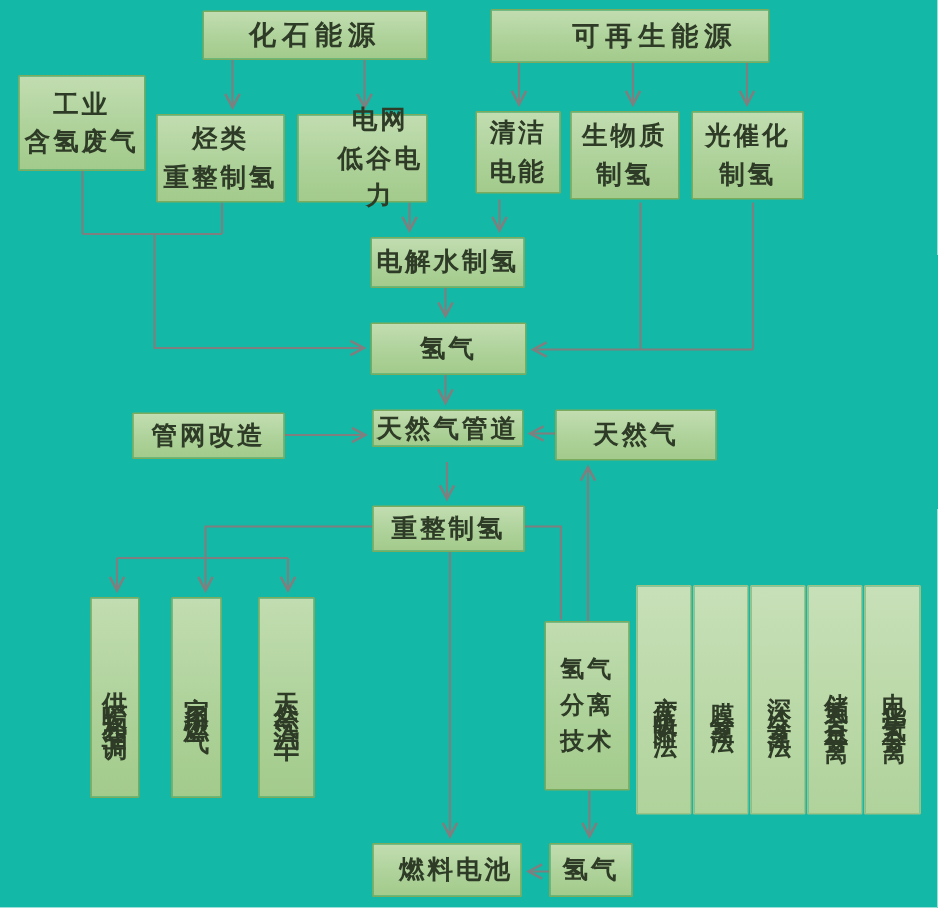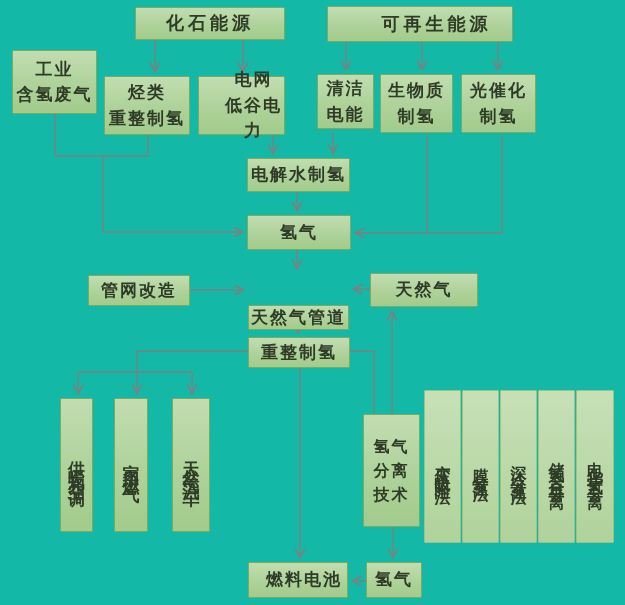--- a/index.html
+++ b/index.html
@@ -27,21 +27,21 @@
   .n-renewable    { left:327px; top:6px;   width:186px; height:36px;padding-left:33px; }
   .n-industrial   { left:12px;  top:50px;  width:85px;  height:64px; }
   .n-hydrocarbon  { left:104px; top:76px;  width:86px;  height:59px; }
   .n-grid         { left:198px; top:76px;  width:87px;  height:59px;padding-left:24px; }
   .n-clean        { left:317px; top:74px;  width:57px;  height:55px; }
   .n-biomass      { left:380px; top:74px;  width:73px;  height:59px; }
   .n-photo        { left:461px; top:74px;  width:75px;  height:59px; }
   .n-electrolysis { left:247px; top:158px; width:103px; height:34px; }
   .n-hydrogen-top { left:247px; top:215px; width:104px; height:35px; }
   .n-renovation   { left:88px;  top:275px; width:102px; height:31px; }
-  .n-gaspipe      { left:248px; top:273px; width:101px; height:25px;margin-top:32px; }
+  .n-gaspipe      { left:248px; top:273px; width:101px; height:25px; }
   .n-naturalgas   { left:370px; top:273px; width:108px; height:34px; }
   .n-blended      { left:248px; top:337px; width:102px; height:31px; }
   .n-heating      { left:60px;  top:398px; width:33px;  height:134px; }
   .n-household    { left:114px; top:398px; width:34px;  height:134px; }
   .n-ngv          { left:172px; top:398px; width:38px;  height:134px; }
   .n-separation   { left:363px; top:414px; width:57px;  height:113px; font-size:16px; }
   .n-psa          { left:424px; top:390px; width:37px;  height:153px; }
   .n-membrane     { left:462px; top:390px; width:37px;  height:153px; }
   .n-cryogenic    { left:500px; top:390px; width:37px;  height:153px; }
   .n-alloy        { left:538px; top:390px; width:37px;  height:153px; }

